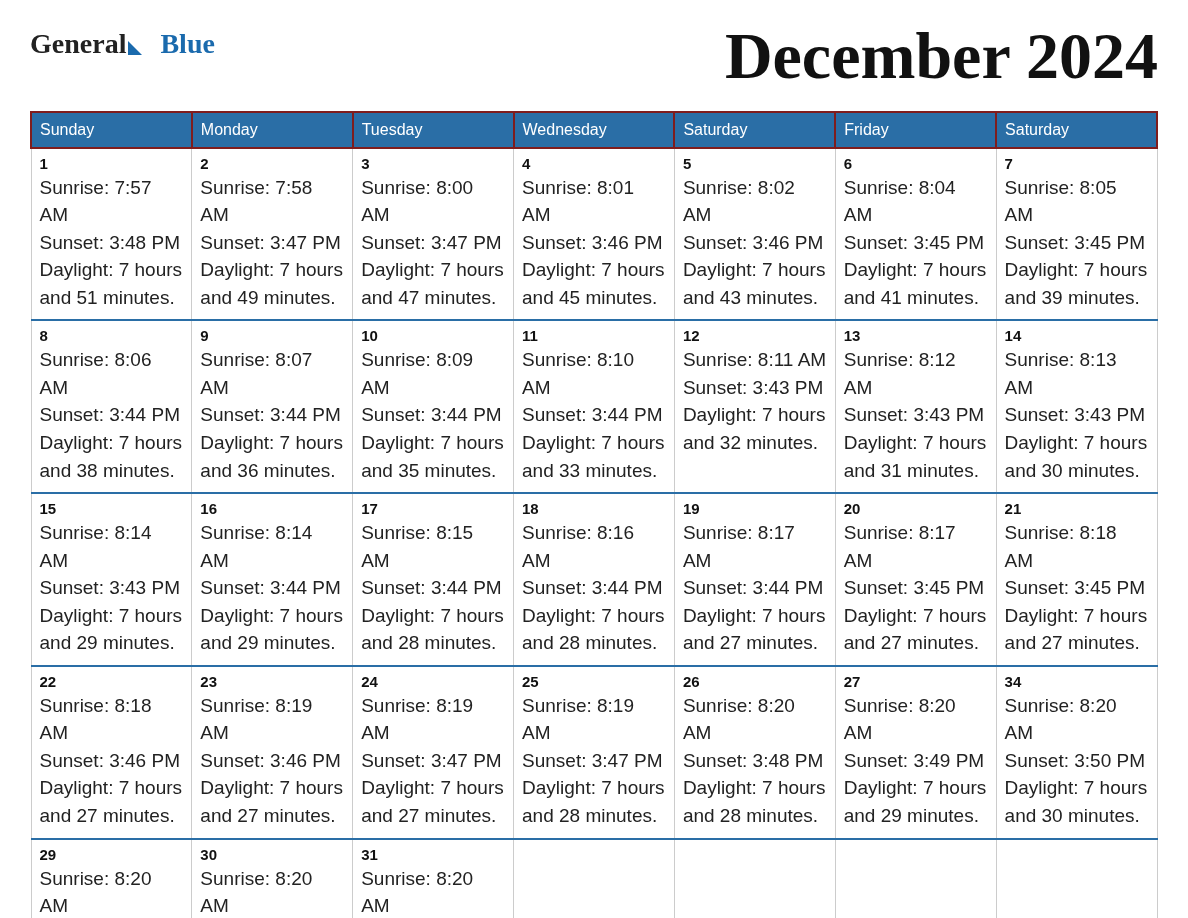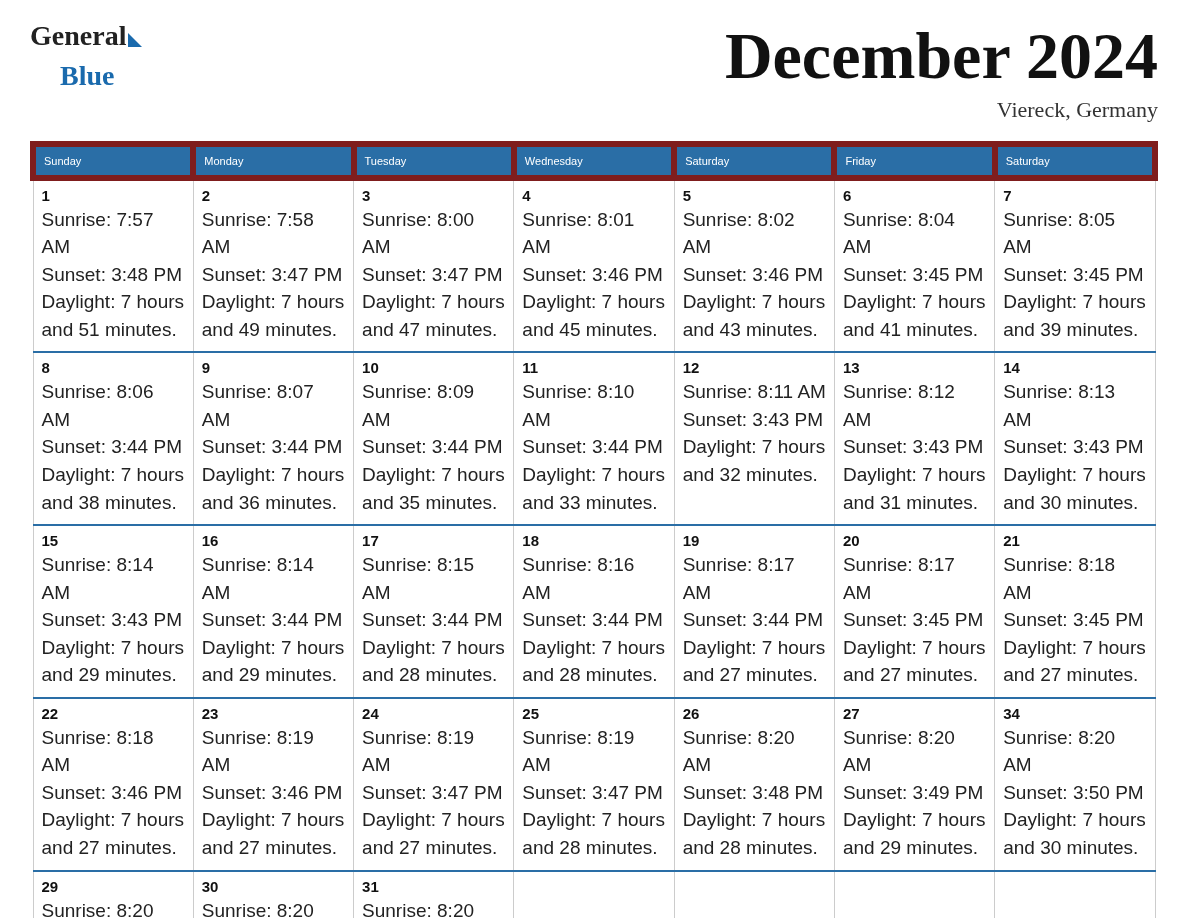--- a/index.html
+++ b/index.html
@@ -11,22 +11,23 @@
       padding: 20px 30px 30px 30px;
     }
     .header {
       display: flex;
       justify-content: space-between;
       align-items: flex-start;
       margin-bottom: 18px;
     }
     .logo {
       display: flex;
-      flex-direction: column;
-      align-items: center;
+      flex-direction: row;
+      align-items: flex-end;
+      gap: 16px;
     }
     .logo-top {
       display: flex;
       align-items: center;
     }
     .logo-general {
       font-size: 28px;
       font-weight: bold;
       color: #222;
       font-family: Georgia, serif;
@@ -65,25 +66,25 @@
       margin-top: 4px;
     }
     table {
       width: 100%;
       border-collapse: collapse;
       table-layout: fixed;
     }
     th {
       background-color: #2a6ea6;
       color: #fff;
-      font-size: 11px;
+      font-size: 16px;
       font-weight: normal;
       padding: 8px 8px;
       text-align: left;
-      border: 6px solid #7f1d1d;
+      border: 2px solid #7f1d1d;
     }
     td {
       vertical-align: top;
       padding: 6px 8px 8px 8px;
       border: 1px solid #ccc;
       font-size: 13.5px;
       color: #222;
       min-height: 90px;
       background: #fff;
     }
@@ -123,21 +124,20 @@
 <div class="header">
   <div class="logo">
     <div class="logo-top">
       <span class="logo-general">General</span>
       <div class="logo-arrow"></div>
     </div>
     <span class="logo-blue">Blue</span>
   </div>
   <div class="title-block">
     <div class="month-title">December 2024</div>
-    <div class="location">Viereck, Germany</div>
   </div>
 </div>
 
 <table>
   <thead>
     <tr class="header-row">
       <th>Sunday</th>
       <th>Monday</th>
       <th>Tuesday</th>
       <th>Wednesday</th>

